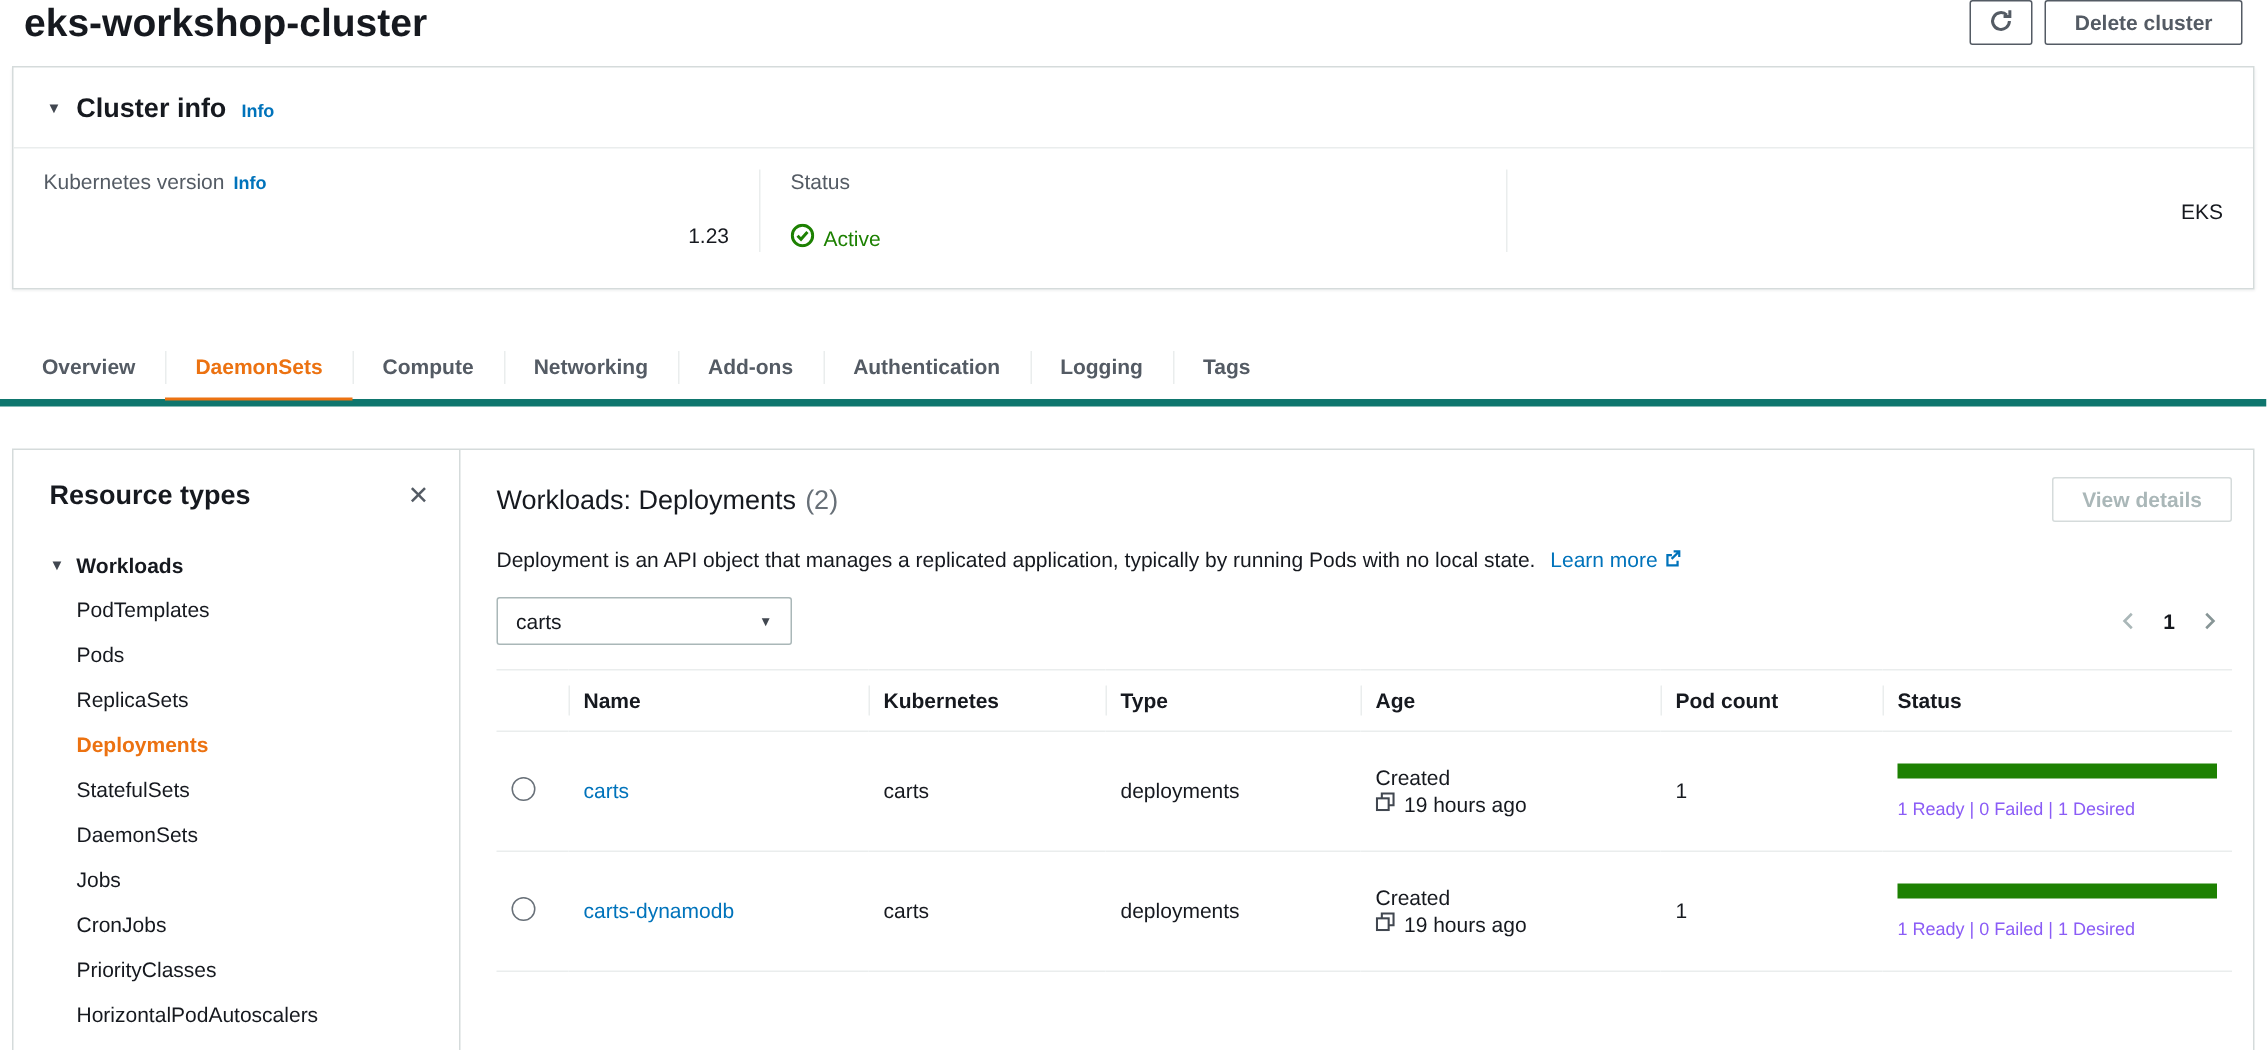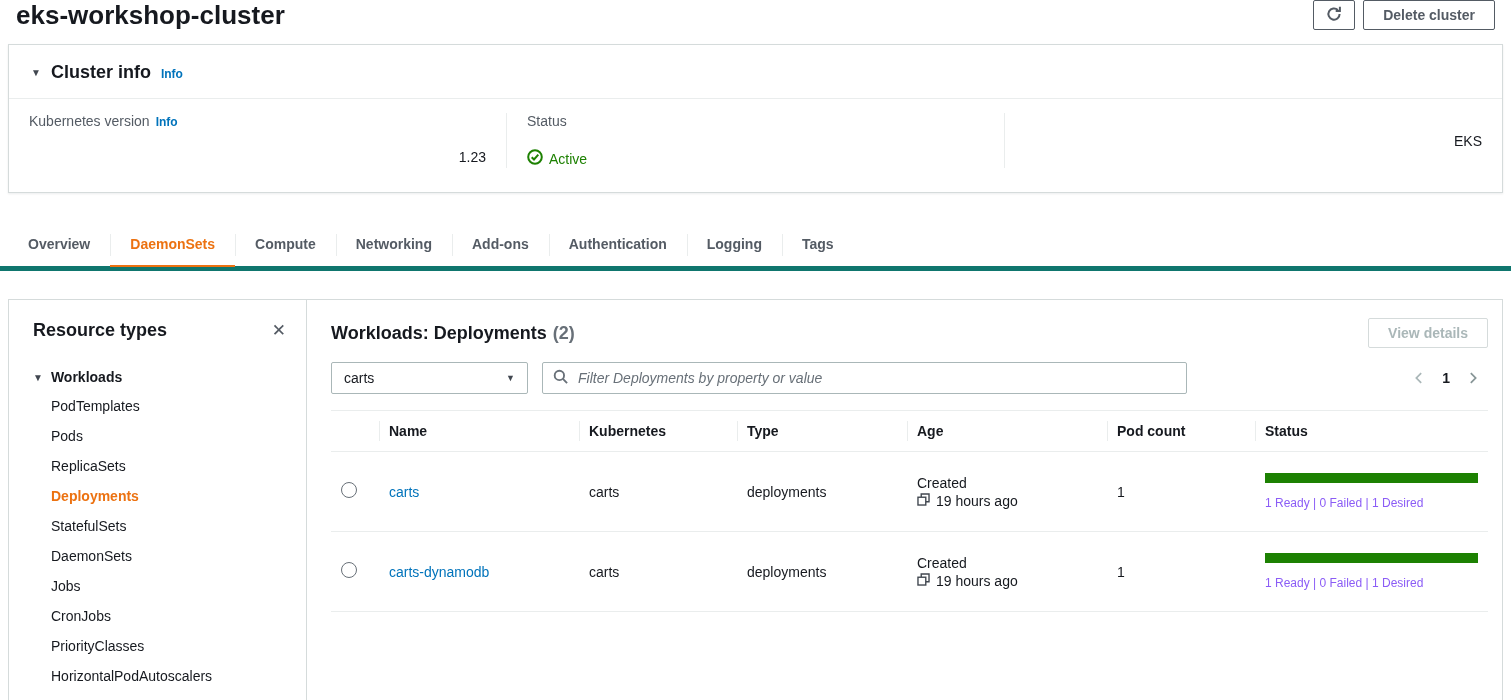--- a/index.html
+++ b/index.html
@@ -176,21 +176,21 @@
   .main {
     flex: 1;
     padding: 18px 14px 0 24px;
     min-width: 0;
   }
   .main-header {
     display: flex;
     justify-content: space-between;
     align-items: center;
   }
-  .main-title { margin: 0; font-size: 18px; font-weight: 700; }
+  .main-title { margin: 0; font-size: 18px; font-weight: 400; }
   .count { color: #687078; margin-left: 6px; }
   .btn-disabled {
     border-color: #d5dbdb;
     color: #aab7b8;
     cursor: default;
   }
   .description {
     margin-top: 16px;
     line-height: 1.4;
   }
@@ -402,34 +402,37 @@
       </ul>
     </div>
   </aside>
 
   <main class="main">
     <div class="main-header">
       <h2 class="main-title"><span>Workloads: Deployments</span><span class="count">(2)</span></h2>
       <button class="btn btn-disabled">View details</button>
     </div>
 
+    <div class="description">
+      <span>Deployment is an API object that manages a replicated application, typically by running Pods with no local state.</span>
+      <a class="learn-more">
+        <span>Learn more</span>
+        <span>
+          <svg width="12" height="12" viewBox="0 0 16 16">
+              <path d="M2.5 4.5h5v2h-3v7h7v-3h2v5h-11z" fill="#0073bb"></path>
+              <path d="M9 1h6v6h-2V4.4l-5.1 5.1-1.4-1.4L11.6 3H9z" fill="#0073bb"></path>
+            </svg>
+        </span>
+      </a>
+    </div>
 
     <div class="filter-row">
       <div class="dropdown">
         <span>carts</span>
         <span class="dropdown-caret">▼</span>
-      </div>
-      <div class="searchbox">
-        <span>
-          <svg width="15" height="15" viewBox="0 0 16 16">
-              <circle cx="6.8" cy="6.8" r="5" fill="none" stroke="#687078" stroke-width="2"></circle>
-              <path d="M10.6 10.6l4.4 4.4" stroke="#687078" stroke-width="2"></path>
-            </svg>
-        </span>
-        <input type="text" placeholder="Filter Deployments by property or value" style="">
       </div>
       <div class="pagination">
         <button class="chev">
           <svg width="14" height="14" viewBox="0 0 16 16">
               <path d="M10.5 2.5L5 8l5.5 5.5" fill="none" stroke="#aab7b8" stroke-width="2"></path>
             </svg>
         </button>
         <span class="page-num">1</span>
         <button class="chev">
           <svg width="14" height="14" viewBox="0 0 16 16">

